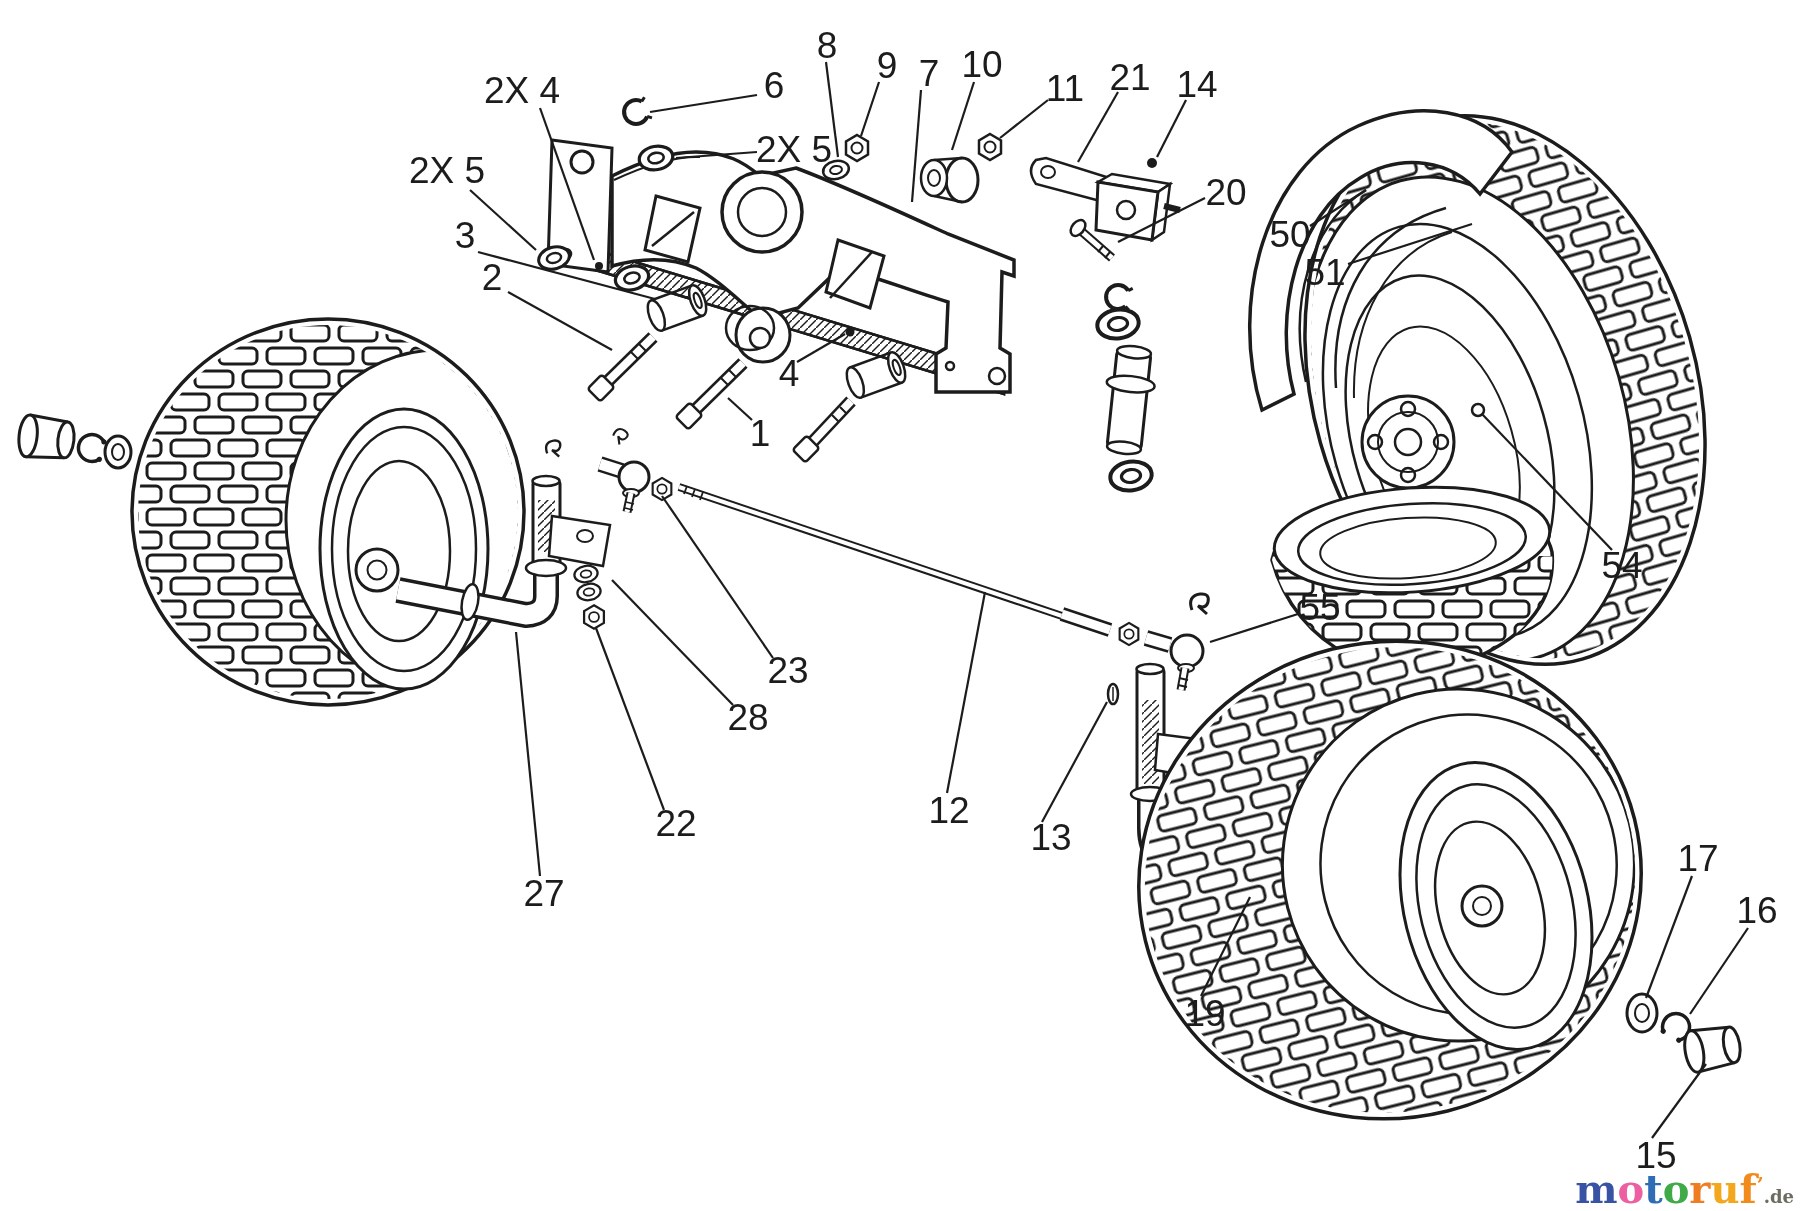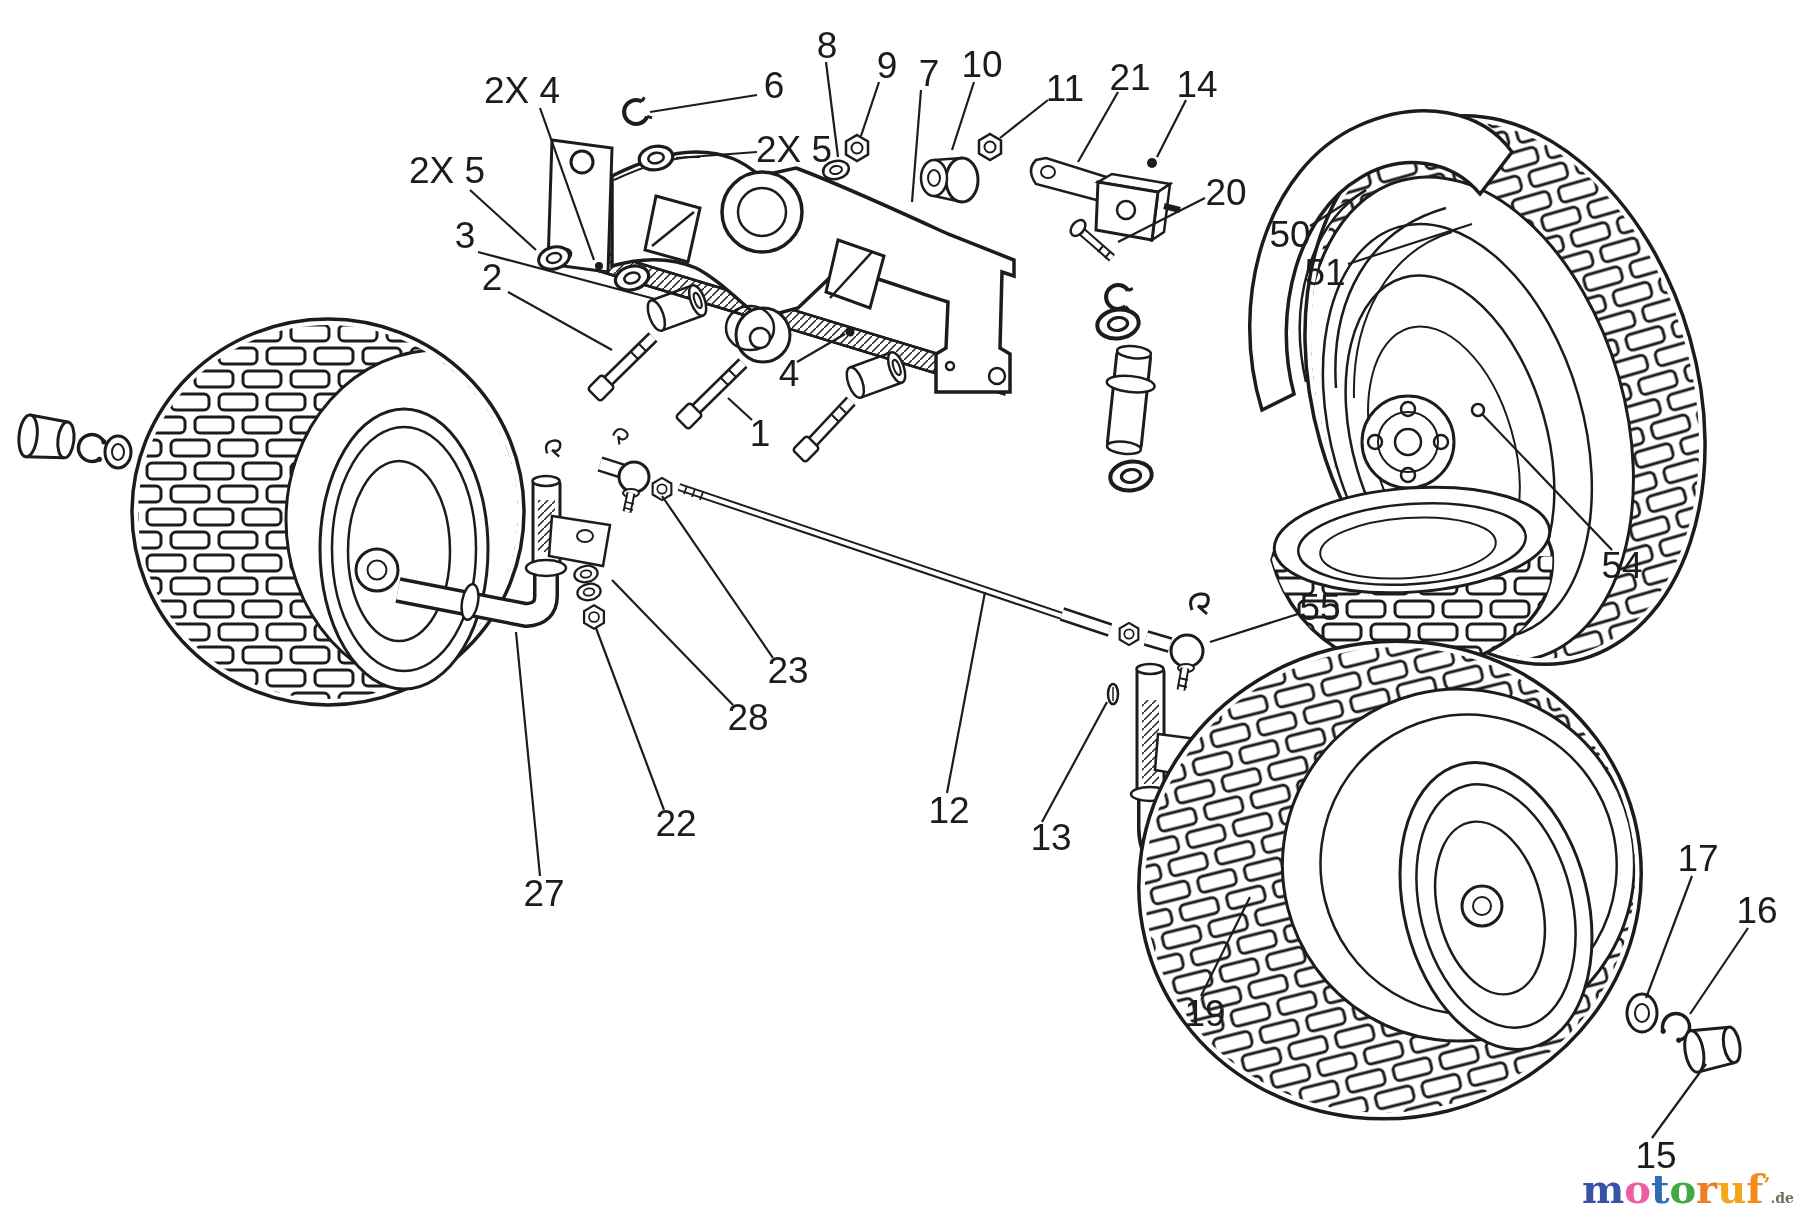--- a/index.html
+++ b/index.html
@@ -19,21 +19,21 @@
   .t14{stroke:#1c1c1c;stroke-width:14;fill:none;}
   .t9w{stroke:#ffffff;stroke-width:9;fill:none;}
   .t13{stroke:#1c1c1c;stroke-width:13;fill:none;}
   .t8w{stroke:#ffffff;stroke-width:8;fill:none;}
   .t9{stroke:#1c1c1c;stroke-width:9;fill:none;}
   .t5w{stroke:#ffffff;stroke-width:5;fill:none;}
   .t8{stroke:#1c1c1c;stroke-width:8;fill:none;}
   .t4w{stroke:#ffffff;stroke-width:4;fill:none;}
   #watermark{position:absolute;right:6px;bottom:2px;font-family:"DejaVu Serif",serif;
              font-weight:bold;font-size:40px;line-height:1;letter-spacing:0;}
-  #watermark .suffix{font-size:14px;font-weight:bold;}
+  #watermark .suffix{font-size:18px;font-weight:bold;}
   #watermark .logo-tick{font-size:20px;vertical-align:0.55em;}
 </style>
 </head>
 <body>
 
 <div id="stage">
 <svg id="drawing" width="1800" height="1211" viewBox="0 0 1800 1211">
   <defs>
     <pattern id="tread" width="48" height="46" patternUnits="userSpaceOnUse">
       <rect x="3" y="3" width="38" height="16" rx="5" class="tb"></rect>

